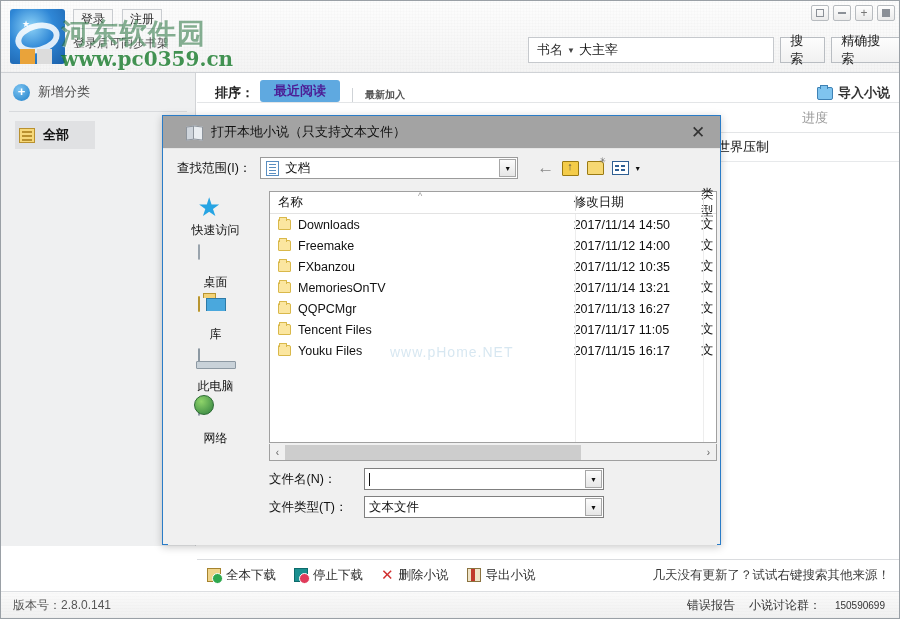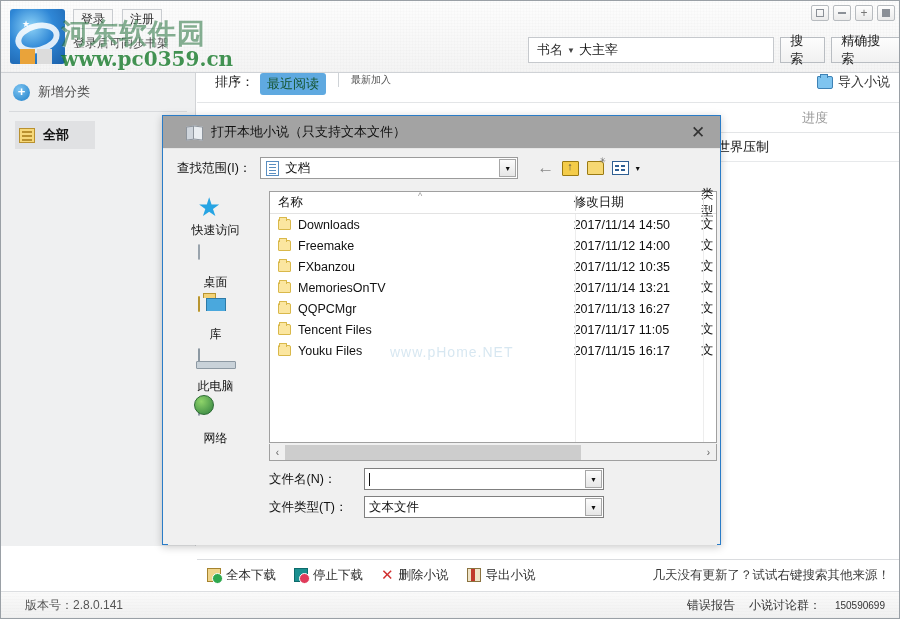--- a/index.html
+++ b/index.html
@@ -172,27 +172,28 @@
   .ic-list::after{
     content:""; position:absolute; left:2px; top:2px; right:2px; height:2px;
     background:#b9912f;
     box-shadow:0 4px 0 #b9912f, 0 8px 0 #b9912f;
   }
 
   
   .content { position:absolute; left:196px; top:72px; width:703px; height:473px; background:#fff; }
   .sortbar {
     height:30px; border-bottom:1px solid #e3e5e7;
-    display:flex; align-items:flex-start; padding:0 10px 0 18px;
+    display:flex; align-items:flex-end; padding:0 10px 0 18px;
     background:#fff;
+    font-weight:bold;
   }
   .sortbar .lbl { font-size:13px; color:#222; }
   .sortpill {
-    margin-left:6px; background:#5fa9e0; color:#14532d;
-    border-radius:3px; padding:2px 7px; font-size:13px;
+    margin-left:6px; background:#5fa9e0; color:#4c1d95;
+    border-radius:3px; padding:2px 14px; font-size:13px;
   }
   .sortdiv { width:1px; height:14px; background:#cfd3d7; margin:0 12px; }
   .sortalt { font-size:10px; color:#555; }
   .importbtn {
     margin-left:auto; display:flex; align-items:center; gap:5px;
     font-size:13px; color:#333;
   }
   .ic-import { width:16px;height:13px;background:#7fc4ef;border:1px solid #3f82b5; position:relative; border-radius:1px 2px 2px 2px;}
   .ic-import::before{content:"";position:absolute;left:2px;top:-3px;width:6px;height:3px;background:#7fc4ef;border:1px solid #3f82b5;border-bottom:none;}
 
@@ -228,21 +229,21 @@
 
   
   .statusbar {
     position:absolute; left:0; top:590px; width:898px; height:27px;
     background:
       repeating-linear-gradient(0deg, rgba(0,0,0,0.012) 0 1px, rgba(255,255,255,0) 1px 3px),
       linear-gradient(180deg,#fafafa,#f0f0f0);
     border-top:1px solid #dcdee1;
     display:flex; align-items:center;
   }
-  .statusbar .ver { margin-left:24px; font-size:12px; color:#555; }
+  .statusbar .ver { margin-left:12px; font-size:12px; color:#555; }
   .statusbar .right { margin-left:auto; margin-right:14px; display:flex; gap:14px; align-items:baseline; }
   .statusbar .right span { font-size:12px; color:#333; }
   .statusbar .right .qq { font-size:10px; color:#333; }
 
   
   #dialog {
     position:absolute; left:161px; top:114px; width:559px; height:430px;
     background:#f0f0f0;
     border:1px solid #2a7cc7;
     box-shadow: 0 2px 8px rgba(0,0,0,0.22);

